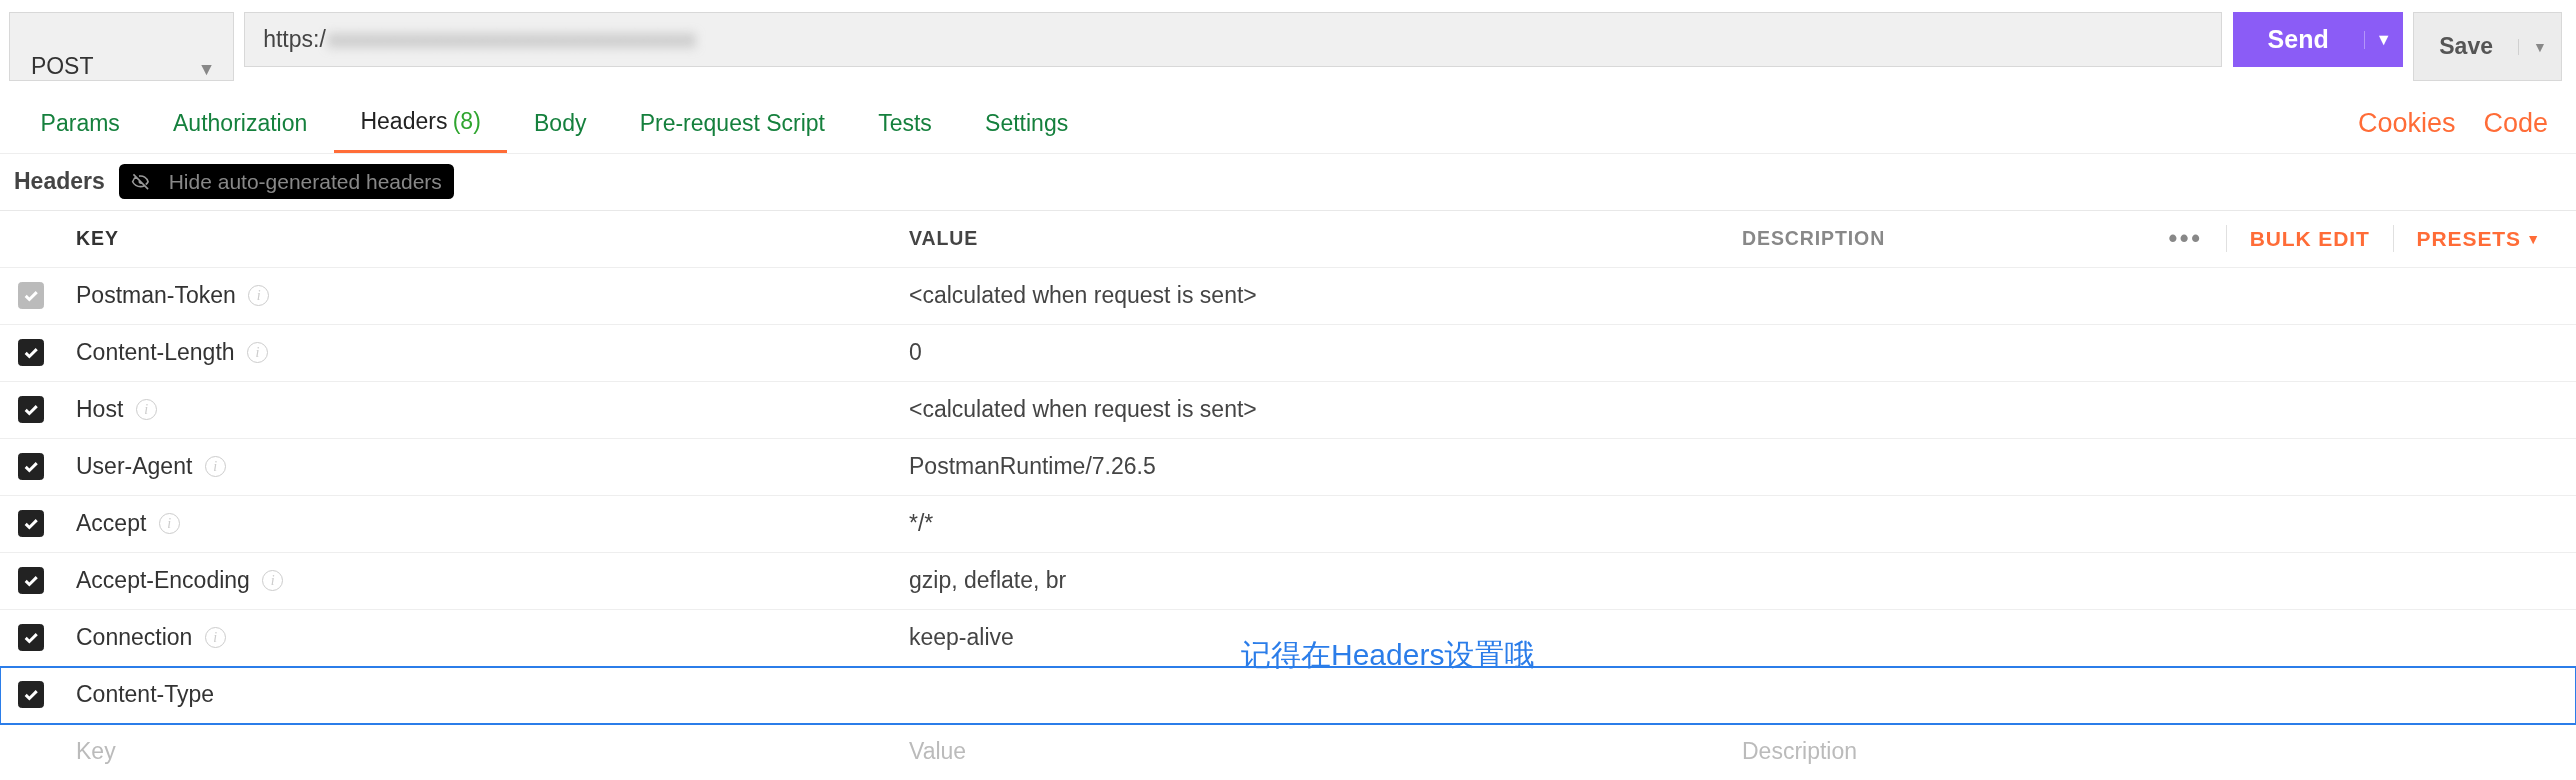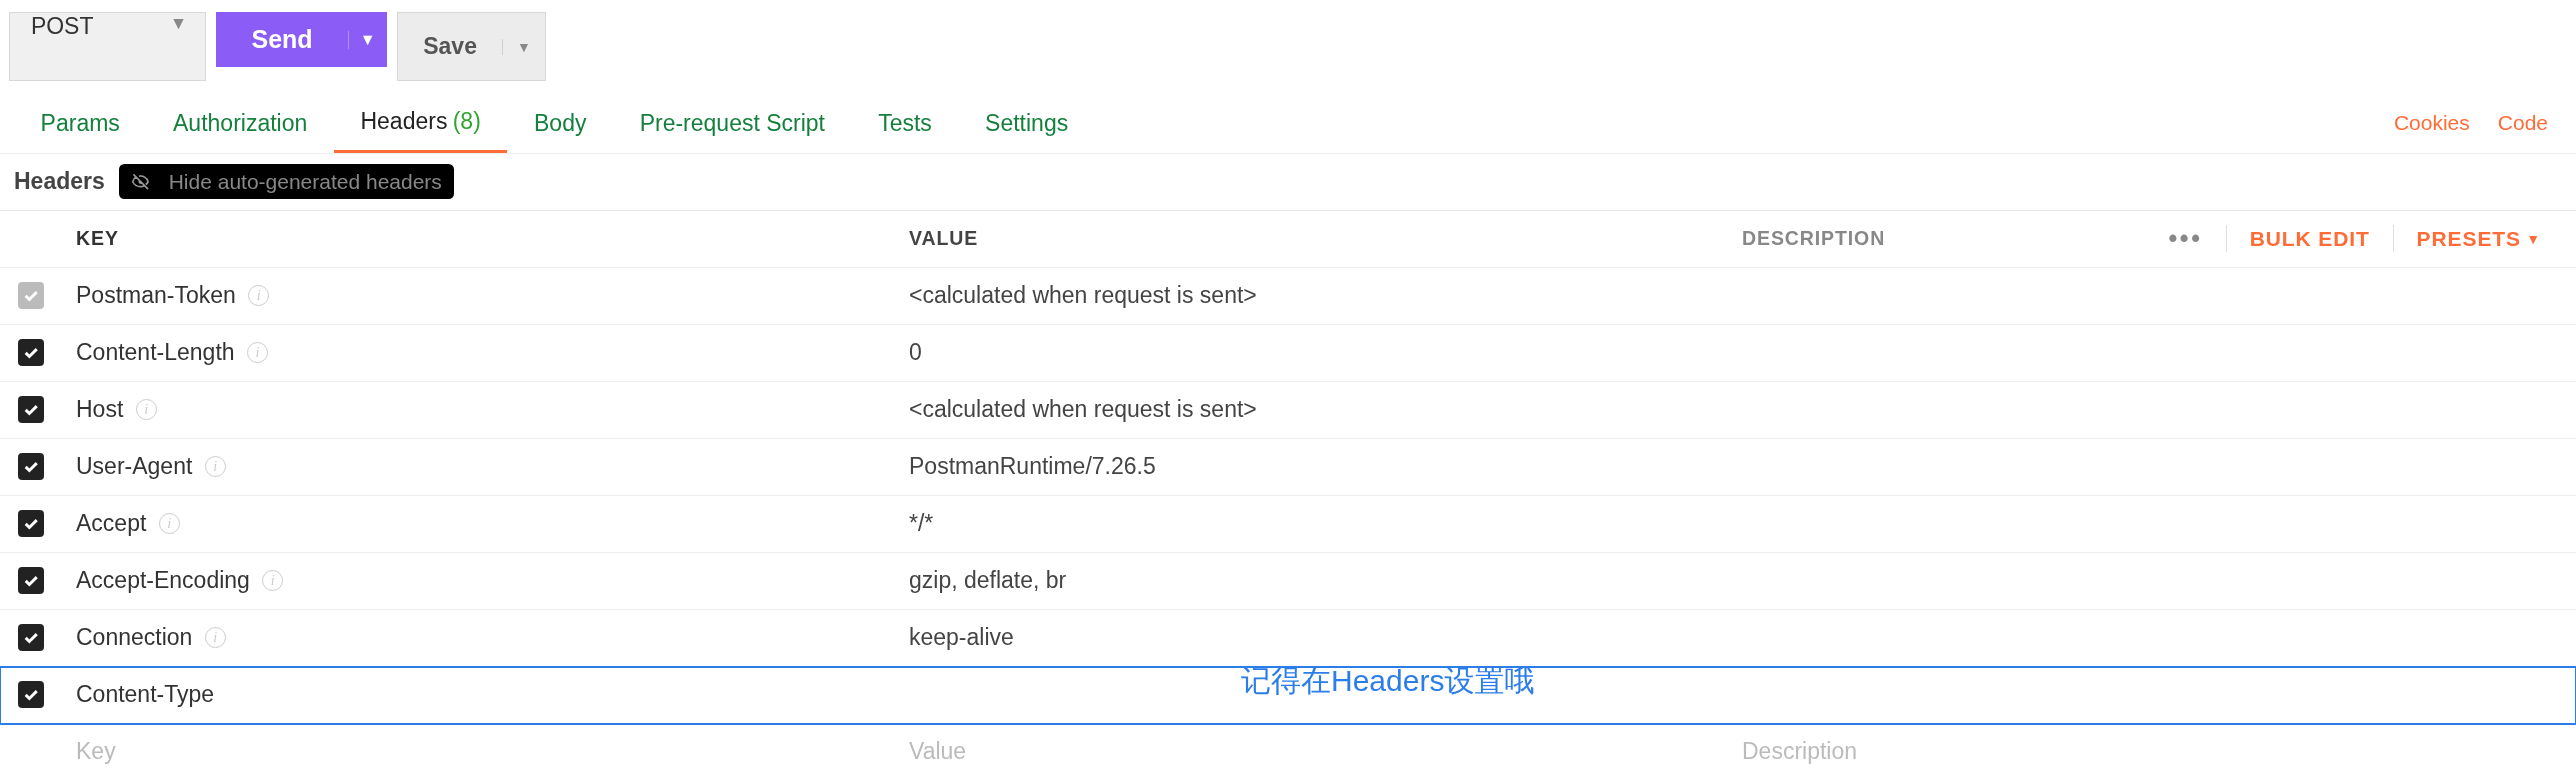--- a/index.html
+++ b/index.html
@@ -1,35 +1,35 @@
 <!DOCTYPE html>
 <html style="font-size:14px"><head>
 <meta charset="utf-8">
 <style>
 * { margin: 0; padding: 0; box-sizing: border-box; font-family: -apple-system, BlinkMacSystemFont, "Segoe UI", Arial, sans-serif; }
 body { background: #fff; width: 2576px; font-size: 23px; color: #333; }
 
 .request-bar { display: flex; gap: 10.6px; padding: 12.4px 14px 12.4px 8.9px; align-items: stretch; }
-.method-select { width: 197px; background: #f0f0f0; border: 0.9px solid #d8d8d8; display: flex; align-items: flex-start; padding: 0 17.7px 0 21px; justify-content: space-between; color: #333; cursor: pointer; }
+.method-select { width: 225px; background: #f0f0f0; border: 0.9px solid #d8d8d8; display: flex; align-items: flex-end; padding: 0 17.7px 0 21px; justify-content: space-between; color: #333; cursor: pointer; }
 .method-select .caret { color: #888; font-size: 17.7px; }
 .url-input { flex: 1; background: #f0f0f0; border: 0.9px solid #d8d8d8; padding: 0 17.7px; color: #444; display: flex; align-items: center; height: 55px; }
 .url-input .blurred { display: inline-block; filter: blur(5.3px); color: #888; margin-left: 1.8px; }
 .send-btn { background: #8b5cf6; color: #fff; display: flex; align-items: center; border: none; height: 55px; }
 .send-btn .label { padding: 0 35px; font-weight: 600; font-size: 25px; }
 .send-btn .split { border-left: 0.9px solid rgba(255,255,255,0.35); width: 39px; display: flex; align-items: center; justify-content: center; font-size: 16px; }
 .save-btn { background: #ececec; border: 0.9px solid #d8d8d8; color: #555; display: flex; align-items: center; height: 69px; }
 .save-btn .label { padding: 0 25px; font-weight: 600; font-size: 23px; }
 .save-btn .split { border-left: 0.9px solid #d0d0d0; width: 43px; display: flex; align-items: center; justify-content: center; font-size: 14px; color: #888; }
 
 .tabs { display: flex; align-items: center; padding: 0 14px; height: 60px; border-bottom: 0.9px solid #eee; }
 .tab { padding: 0 26.6px; height: 100%; display: flex; align-items: center; color: #15803d; cursor: pointer; font-size: 23px; }
 .tab.active { border-bottom: 3.5px solid #ff6c37; color: #222; font-weight: 500; }
 .tab .count { color: #2fa52f; margin-left: 5.3px; }
 .tabs-spacer { flex: 1; }
-.tab-link { color: #ff6c37; padding: 0 14px; cursor: pointer; font-size: 21px; }
+.tab-link { color: #ff6c37; padding: 0 14px; cursor: pointer; font-size: 27px; }
 
 .sub-header { display: flex; align-items: center; padding: 10.6px 14px; gap: 14px; }
 .sub-header .title { font-weight: 600; color: #444; font-size: 23px; }
 .hide-btn { background: #000000; border-radius: 5.3px; padding: 5.3px 12.4px; display: flex; align-items: center; gap: 18px; color: #888; cursor: pointer; font-size: 21px; }
 .hide-btn svg { width: 19.5px; height: 19.5px; }
 
 .table { border-top: 0.9px solid #e8e8e8; }
 .row { display: flex; border-bottom: 0.9px solid #eee; align-items: center; min-height: 57px; }
 .row.header { background: #fff; font-size: 19.5px; letter-spacing: 0.9px; color: #666; font-weight: 700; }
 .row.header .cell { text-transform: uppercase; }
@@ -58,20 +58,24 @@
 
 .rel { position: relative; }
 </style>
 </head>
 <body>
 
 <div class="request-bar">
   <div class="method-select">
     <span>POST</span>
     <span class="caret">▼</span>
+  </div>
+  <div class="url-input">
+    <span>https:/</span>
+    <span class="blurred">xxxxxxxxxxxxxxxxxxxxxxxxxxxxxxxx</span>
   </div>
   <button class="send-btn">
     <span class="label">Send</span>
     <span class="split">▼</span>
   </button>
   <button class="save-btn">
     <span class="label">Save</span>
     <span class="split">▼</span>
   </button>
 </div>
@@ -261,15 +265,15 @@
     <div class="cell-check"></div>
     <div class="cell-key placeholder">
         <span>Key</span>
       </div>
     <div class="cell-value placeholder"><span>Value</span></div>
     <div class="cell-desc placeholder">
         <span>Description</span>
       </div>
   </div>
 
-  <div class="annotation" style="left:1241px; top:450px;">记得在Headers设置哦</div>
+  <div class="annotation" style="left:1241px; top:424px;">记得在Headers设置哦</div>
 </div>
 
 
 </body></html>

